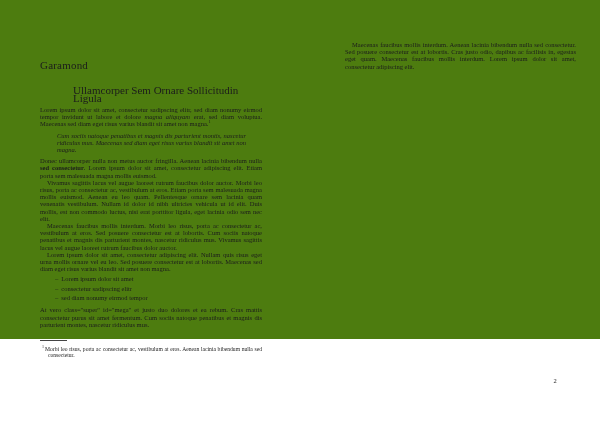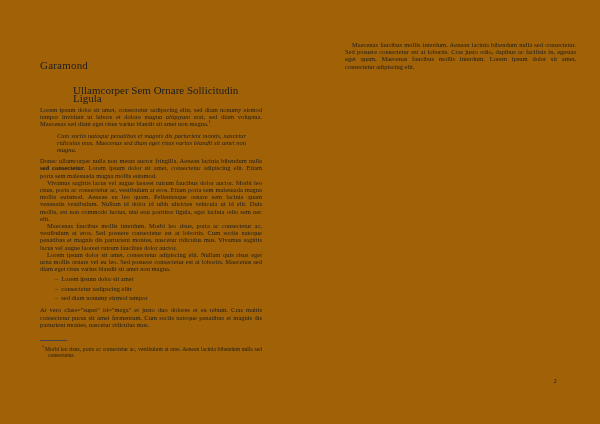--- a/index.html
+++ b/index.html
@@ -2,21 +2,21 @@
 <html><head>
 <meta charset="utf-8">
 <style>
   * { margin: 0; padding: 0; box-sizing: border-box; }
   html, body { width: 600px; height: 424px; background: #ffffff; overflow: hidden; }
   body {
     font-family: "Liberation Serif", serif;
     color: #1c1c1c;
     position: relative;
   }
-  .canvas { position: absolute; inset: 0; width: 600px; height: 424px; background: #a16207; }
+  .canvas { position: absolute; inset: 0; width: 600px; height: 339px; background: #4d7c0f; }
 
   
   .page-left {
     position: absolute;
     left: 40px; top: 60px;
     width: 222px;
   }
   .doc-title {
     font-size: 11px;
     line-height: 11px;

